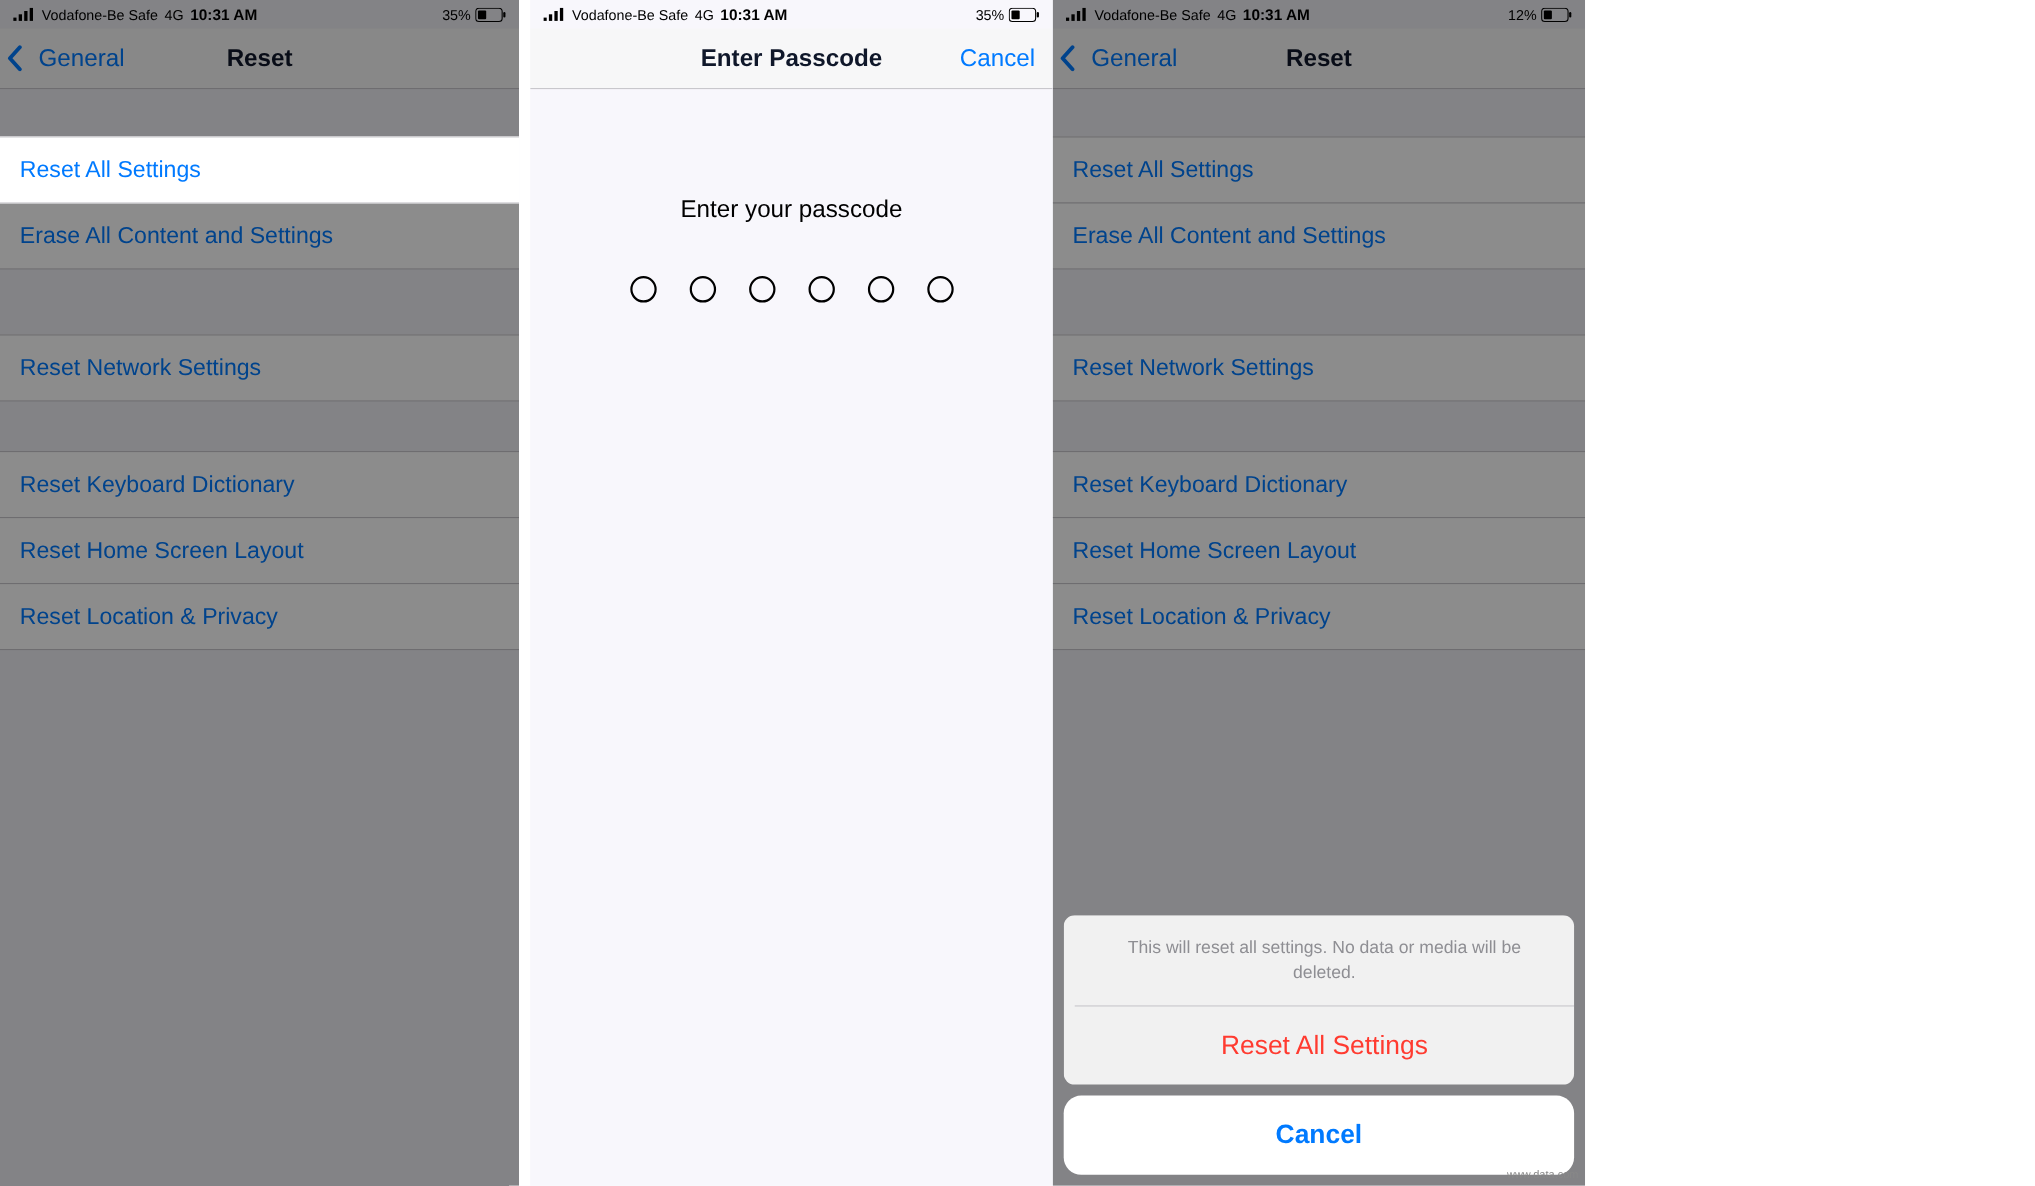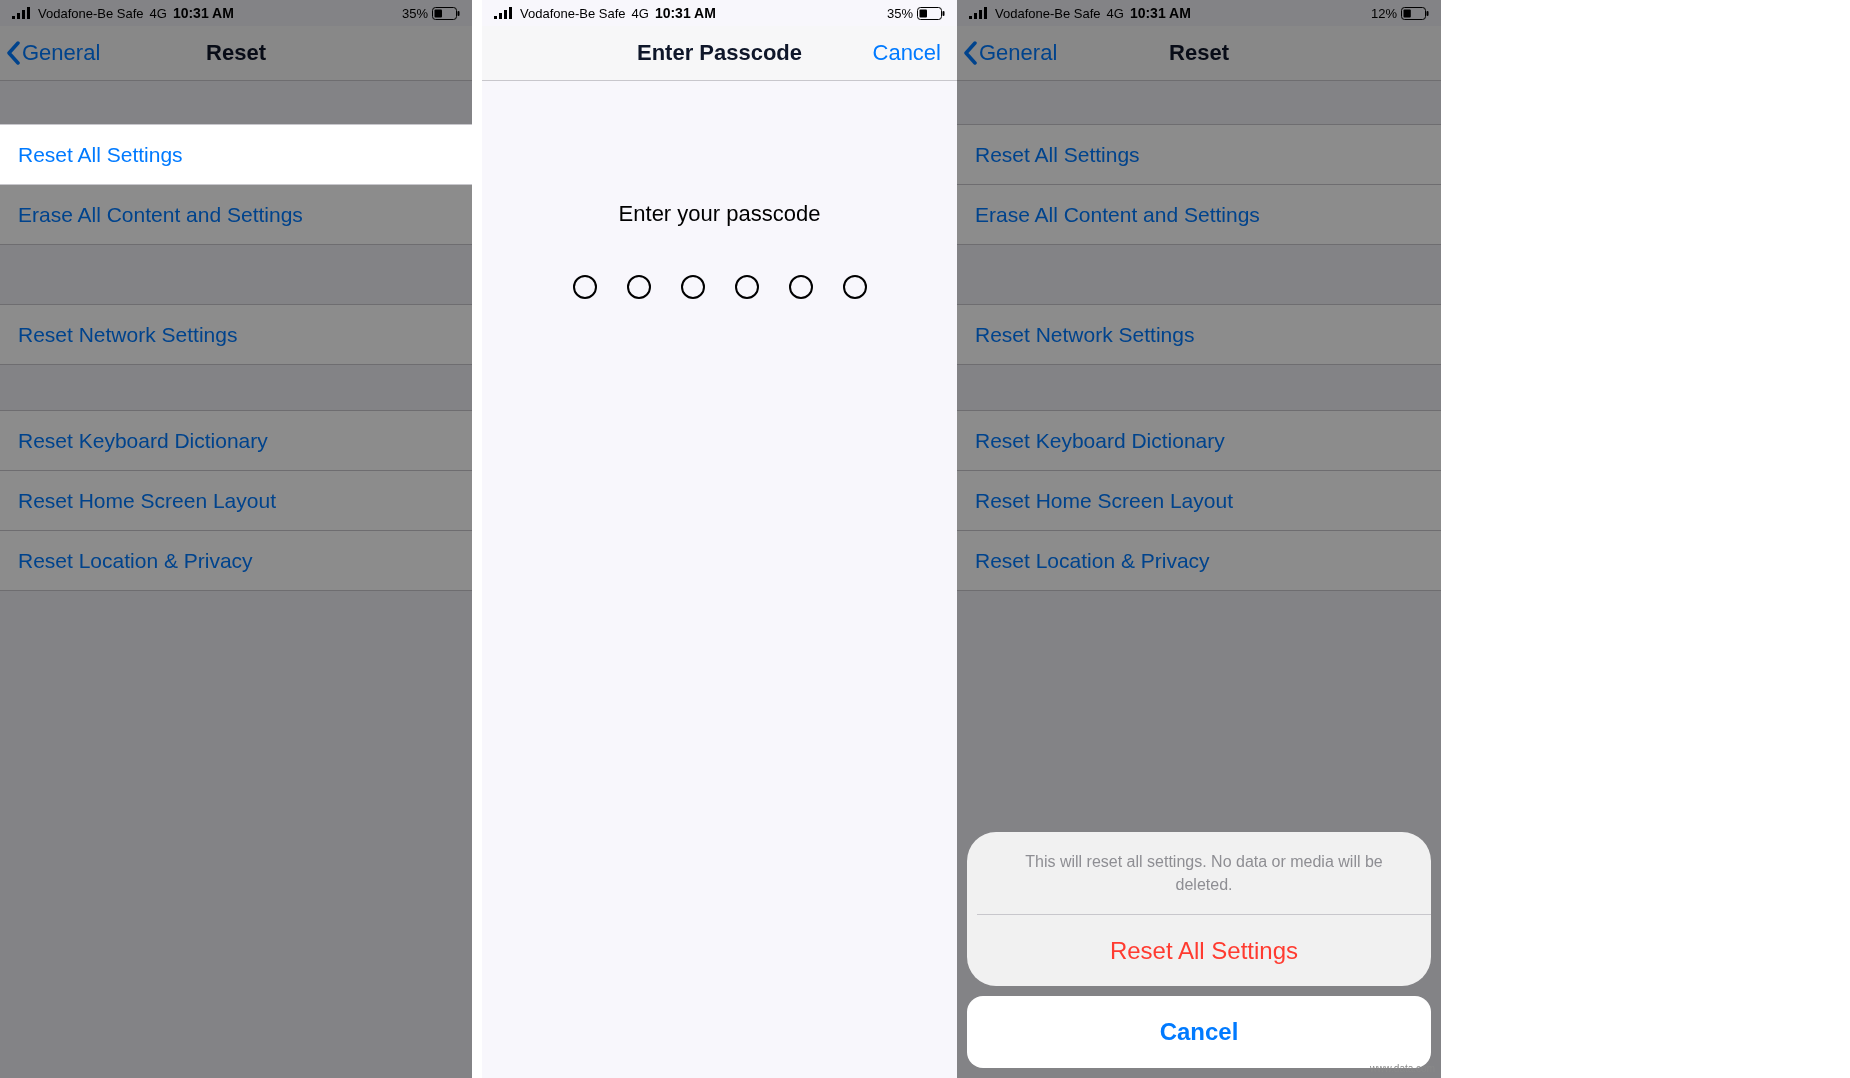--- a/index.html
+++ b/index.html
@@ -14,39 +14,39 @@
     .status-bar { height: 26px; display: flex; align-items: center; justify-content: space-between; padding: 0 12px; font-size: 14px; font-weight: 600; color: #000; }
     .sb-left { display: flex; align-items: center; gap: 6px; }
     .sb-right { display: flex; align-items: center; gap: 4px; }
     .signal-icon svg, .battery-icon svg { display: block; }
     .carrier { font-size: 13px; font-weight: 500; }
     .nettype { font-size: 13px; font-weight: 500; }
     .time { font-size: 14px; font-weight: 700; }
     .batt-pct { font-size: 13px; font-weight: 500; }
     
     .nav-header { height: 55px; background: #f7f7f8; border-bottom: 1px solid #c8c7cc; display: flex; align-items: center; position: relative; }
-    .nav-back { display: flex; align-items: center; gap: 0; color: #007aff; font-size: 22px; padding-left: 6px; text-align: center; }
+    .nav-back { display: flex; align-items: center; gap: 13px; color: #007aff; font-size: 22px; padding-left: 6px; text-align: center; }
     .nav-back-chevron svg { display:block; }
     .nav-title { position: absolute; left: 50%; transform: translateX(-50%); font-size: 22px; font-weight: 700; color: #0f172a; }
     .nav-right { position: absolute; right: 16px; color: #007aff; font-size: 22px; }
     
     .group-spacer { height: 44px; }
     .list-item { height: 61px; background: #fff; border-top: 1px solid #c8c7cc; border-bottom: 1px solid #c8c7cc; display: flex; align-items: center; padding-left: 18px; font-size: 21px; color: #007aff; margin-top: -1px; }
     .group-sep { height: 60px; }
     .group-sep-sm { height: 46px; }
     
     .highlight-wrap { position: relative; z-index: 5; }
     .highlight-wrap .list-item { border-top:1px solid #c8c7cc; border-bottom:1px solid #c8c7cc; }
     
-    .passcode-prompt { text-align: center; font-size: 22px; color: #000; margin-top: 120px; }
+    .passcode-prompt { text-align: center; font-size: 22px; color: #000; margin-top: 96px; }
     .passcode-dots { display: flex; justify-content: center; gap: 30px; margin-top: 48px; }
     .passcode-dot { width: 24px; height: 24px; border: 2px solid #000; border-radius: 50%; }
     
     .action-sheet-container { position: absolute; left: 0; right: 0; bottom: 0; padding: 10px; z-index: 6; }
-    .sheet-block { background: rgba(248,248,248,0.94); border-radius: 29px; overflow: hidden; backdrop-filter: blur(10px); padding-left: 10px; }
+    .sheet-block { background: rgba(248,248,248,0.94); border-radius: 10px; overflow: hidden; backdrop-filter: blur(10px); padding-left: 10px; }
     .sheet-msg { padding: 18px 28px; text-align: center; font-size: 16px; color: #8e8e93; line-height: 1.45; }
     .sheet-btn { height: 72px; display: flex; align-items: center; justify-content: center; font-size: 24px; border-top: 0.5px solid #c8c7cc; }
     .sheet-btn.destructive { color: #ff3b30; }
     .sheet-cancel-block { background: #fff; border-radius: 16px; margin-top: 10px; height: 72px; display: flex; align-items: center; justify-content: center; font-size: 24px; font-weight: 600; color: #007aff; }
     .watermark { position:absolute; bottom:4px; right:6px; font-size:10px; color:#888; z-index:20; }
   </style>
 </head>
 <body>
 
 <div class="phone phone-a">

